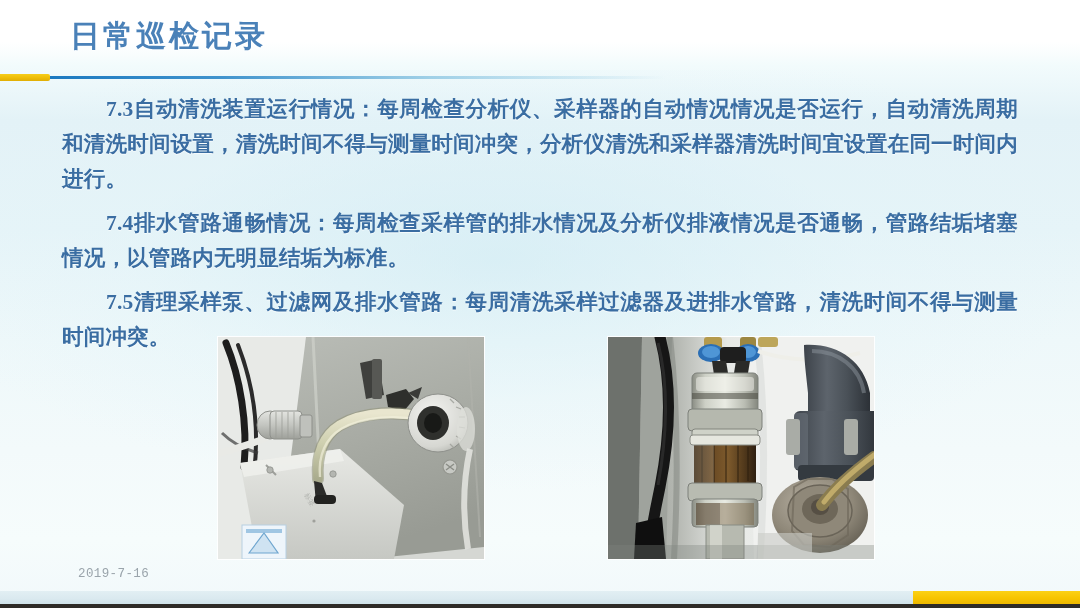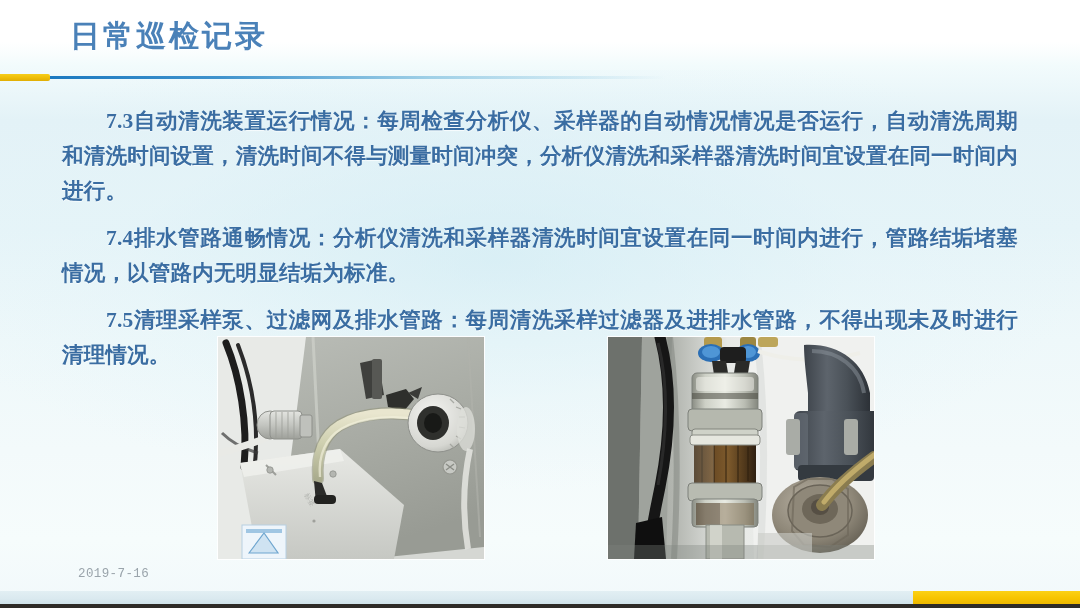--- a/index.html
+++ b/index.html
@@ -92,21 +92,21 @@
   }
   .para {
     color: #3a6da2;
     font-size: 21.5px;
     font-weight: 700;
     line-height: 35px;
     letter-spacing: 0.2px;
     text-indent: 44px;
     text-align: justify;
     text-shadow: 0 1px 1px rgba(255,255,255,0.75);
-    margin: 12px 0 9px 0;
+    margin: 0 0 9px 0;
     word-break: break-all;
   }
   .para:last-child { margin-bottom: 0; }
 
   
   .photo {
     position: absolute;
     overflow: hidden;
     background: #cfcfcf;
     box-shadow: 0 0 0 1px rgba(255,255,255,0.9);
@@ -158,22 +158,22 @@
 
   <div class="page-title">日常巡检记录</div>
 
   <div class="rule-wrap">
     <div class="rule-blue"></div>
     <div class="rule-gold"></div>
   </div>
 
   <div class="body-block">
     <p class="para">7.3自动清洗装置运行情况：每周检查分析仪、采样器的自动情况情况是否运行，自动清洗周期和清洗时间设置，清洗时间不得与测量时间冲突，分析仪清洗和采样器清洗时间宜设置在同一时间内进行。</p>
-    <p class="para">7.4排水管路通畅情况：分析仪清洗和采样器清洗时间宜设置在同一时间内进行，管路结垢堵塞情况，以管路内无明显结垢为标准。</p>
-    <p class="para">7.5清理采样泵、过滤网及排水管路：每周清洗采样过滤器及进排水管路，不得出现未及时进行清理情况。</p>
+    <p class="para">7.4排水管路通畅情况：每周检查采样管的排水情况及分析仪排液情况是否通畅，管路结垢堵塞情况，以管路内无明显结垢为标准。</p>
+    <p class="para">7.5清理采样泵、过滤网及排水管路：每周清洗采样过滤器及进排水管路，清洗时间不得与测量时间冲突。</p>
   </div>
 
   <div class="photo" id="photo-left">
     <svg viewBox="0 0 266 222" preserveAspectRatio="none">
       <defs>
         <linearGradient id="wallG" x1="0" y1="0" x2="1" y2="1">
           <stop offset="0" stop-color="#dcdedc"></stop>
           <stop offset="1" stop-color="#c9cbc7"></stop>
         </linearGradient>
         <linearGradient id="panelG" x1="0" y1="0" x2="0.3" y2="1">

